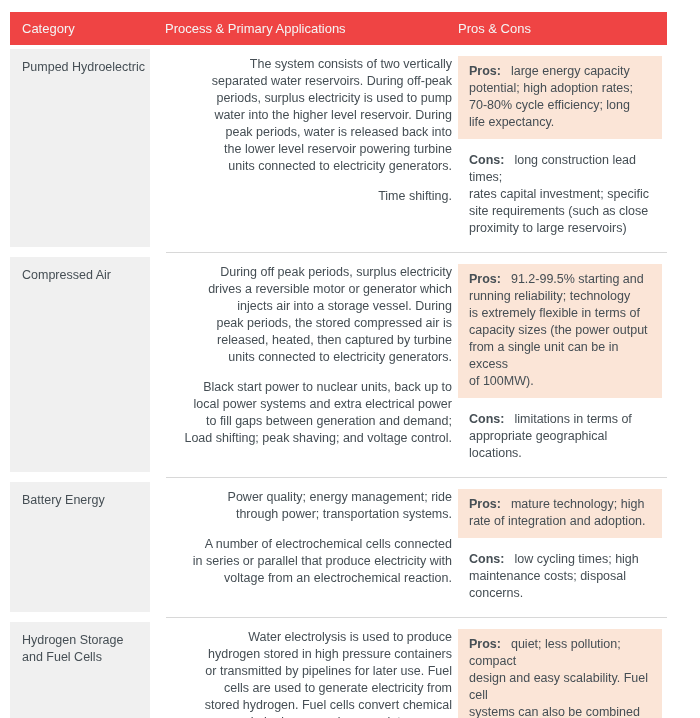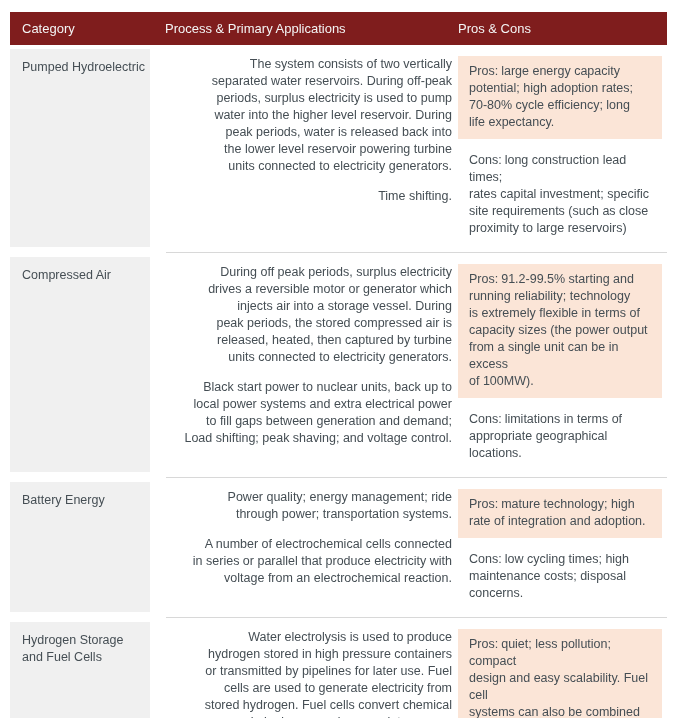--- a/index.html
+++ b/index.html
@@ -13,21 +13,21 @@
   }
   .table-wrap {
     width: 657px;
     margin: 12px 0 0 10px;
   }
   
   .thead {
     display: grid;
     grid-template-columns: 140px 1fr;
     column-gap: 5px;
-    background: #7f1d1d;
+    background: #ef4444;
     height: 33px;
     align-items: center;
     color: #f4f5f5;
     font-size: 13px;
   }
   .thead .h-cat { padding-left: 12px; }
   .thead .h-right { display: flex; }
   .thead .h-proc { width: 292px; box-sizing: border-box; padding-left: 10px; }
   .thead .h-pros { padding-left: 11px; }
   
@@ -73,21 +73,21 @@
     background: #fbe5d7;
     margin: 0 0 13px 0;
     padding: 7px 8px 8px 11px;
     white-space: pre-line;
   }
   .cons-text {
     margin: 0 0 13px 0;
     padding-left: 11px;
     white-space: pre-line;
   }
-  .lbl { font-weight: normal; margin-right: 3px; }
+  .lbl { font-weight: bold; margin-right: 10px; }
   
   .r0 .row-content { min-height: 152px; }
   .r1 .row-content { min-height: 189px; }
   .r2 .row-content { min-height: 104px; }
   .r3 .row-content { min-height: 171px; }
 </style>
 </head>
 <body>
 
 <div class="table-wrap">

